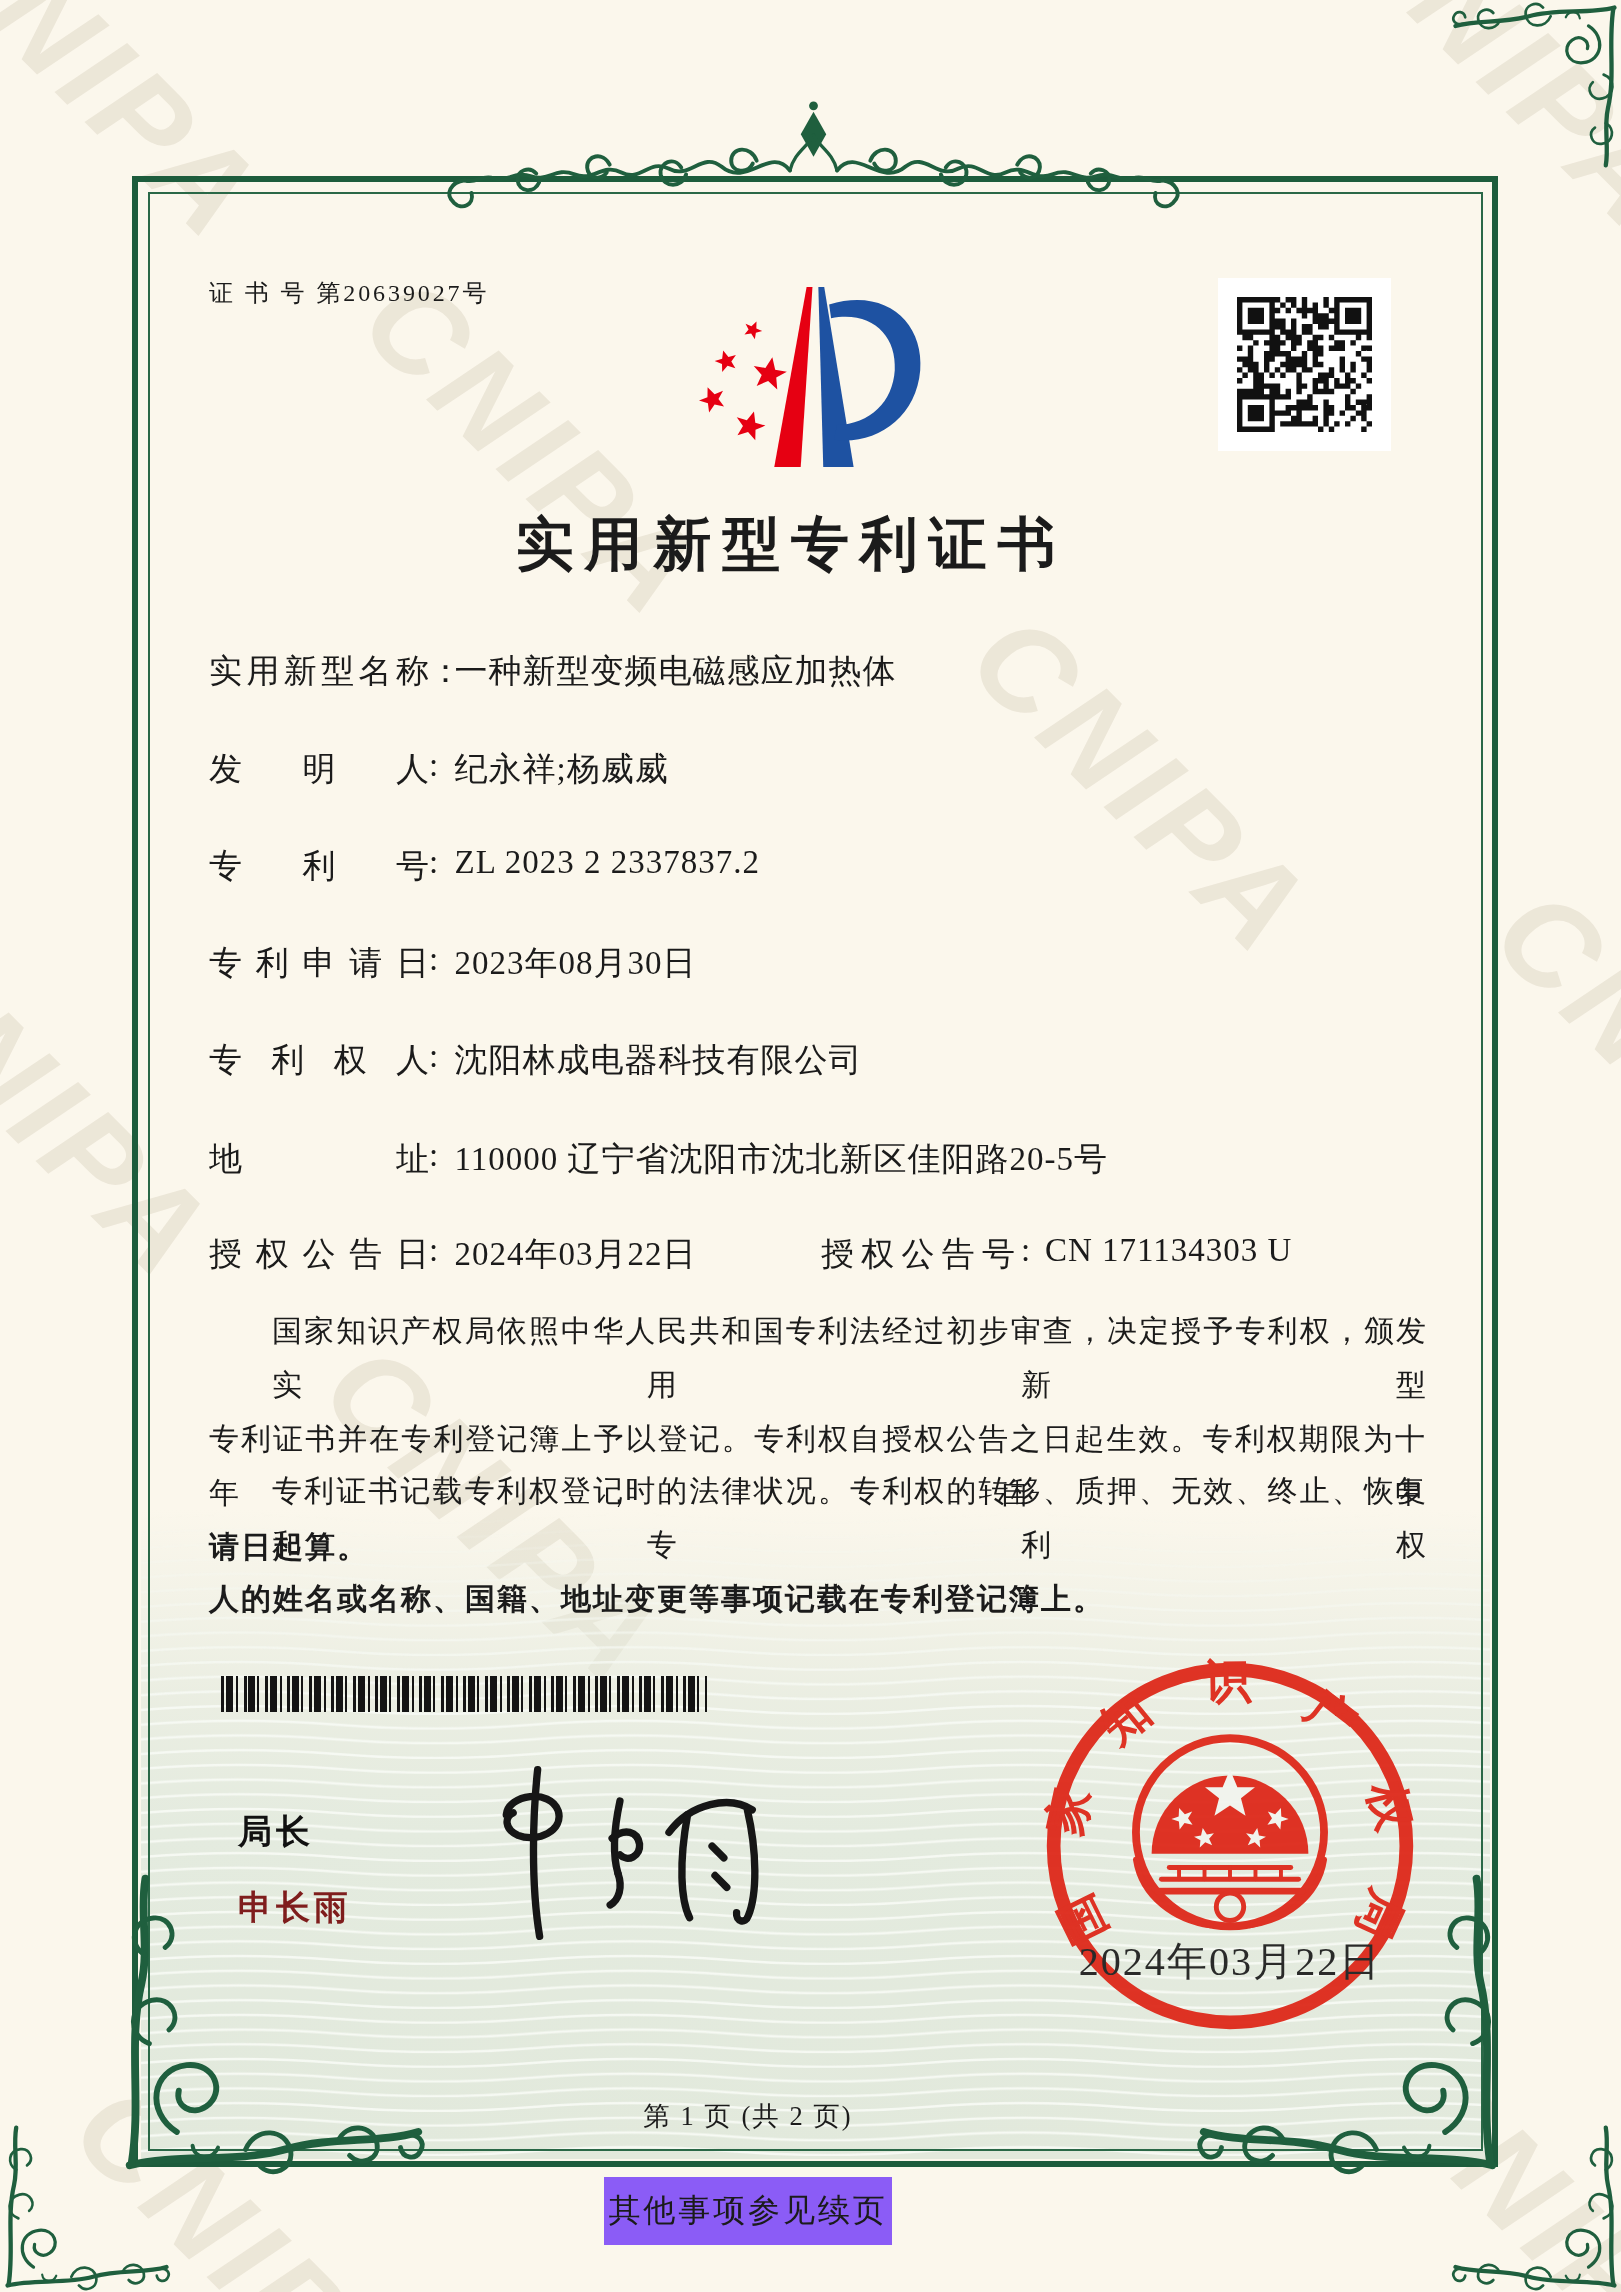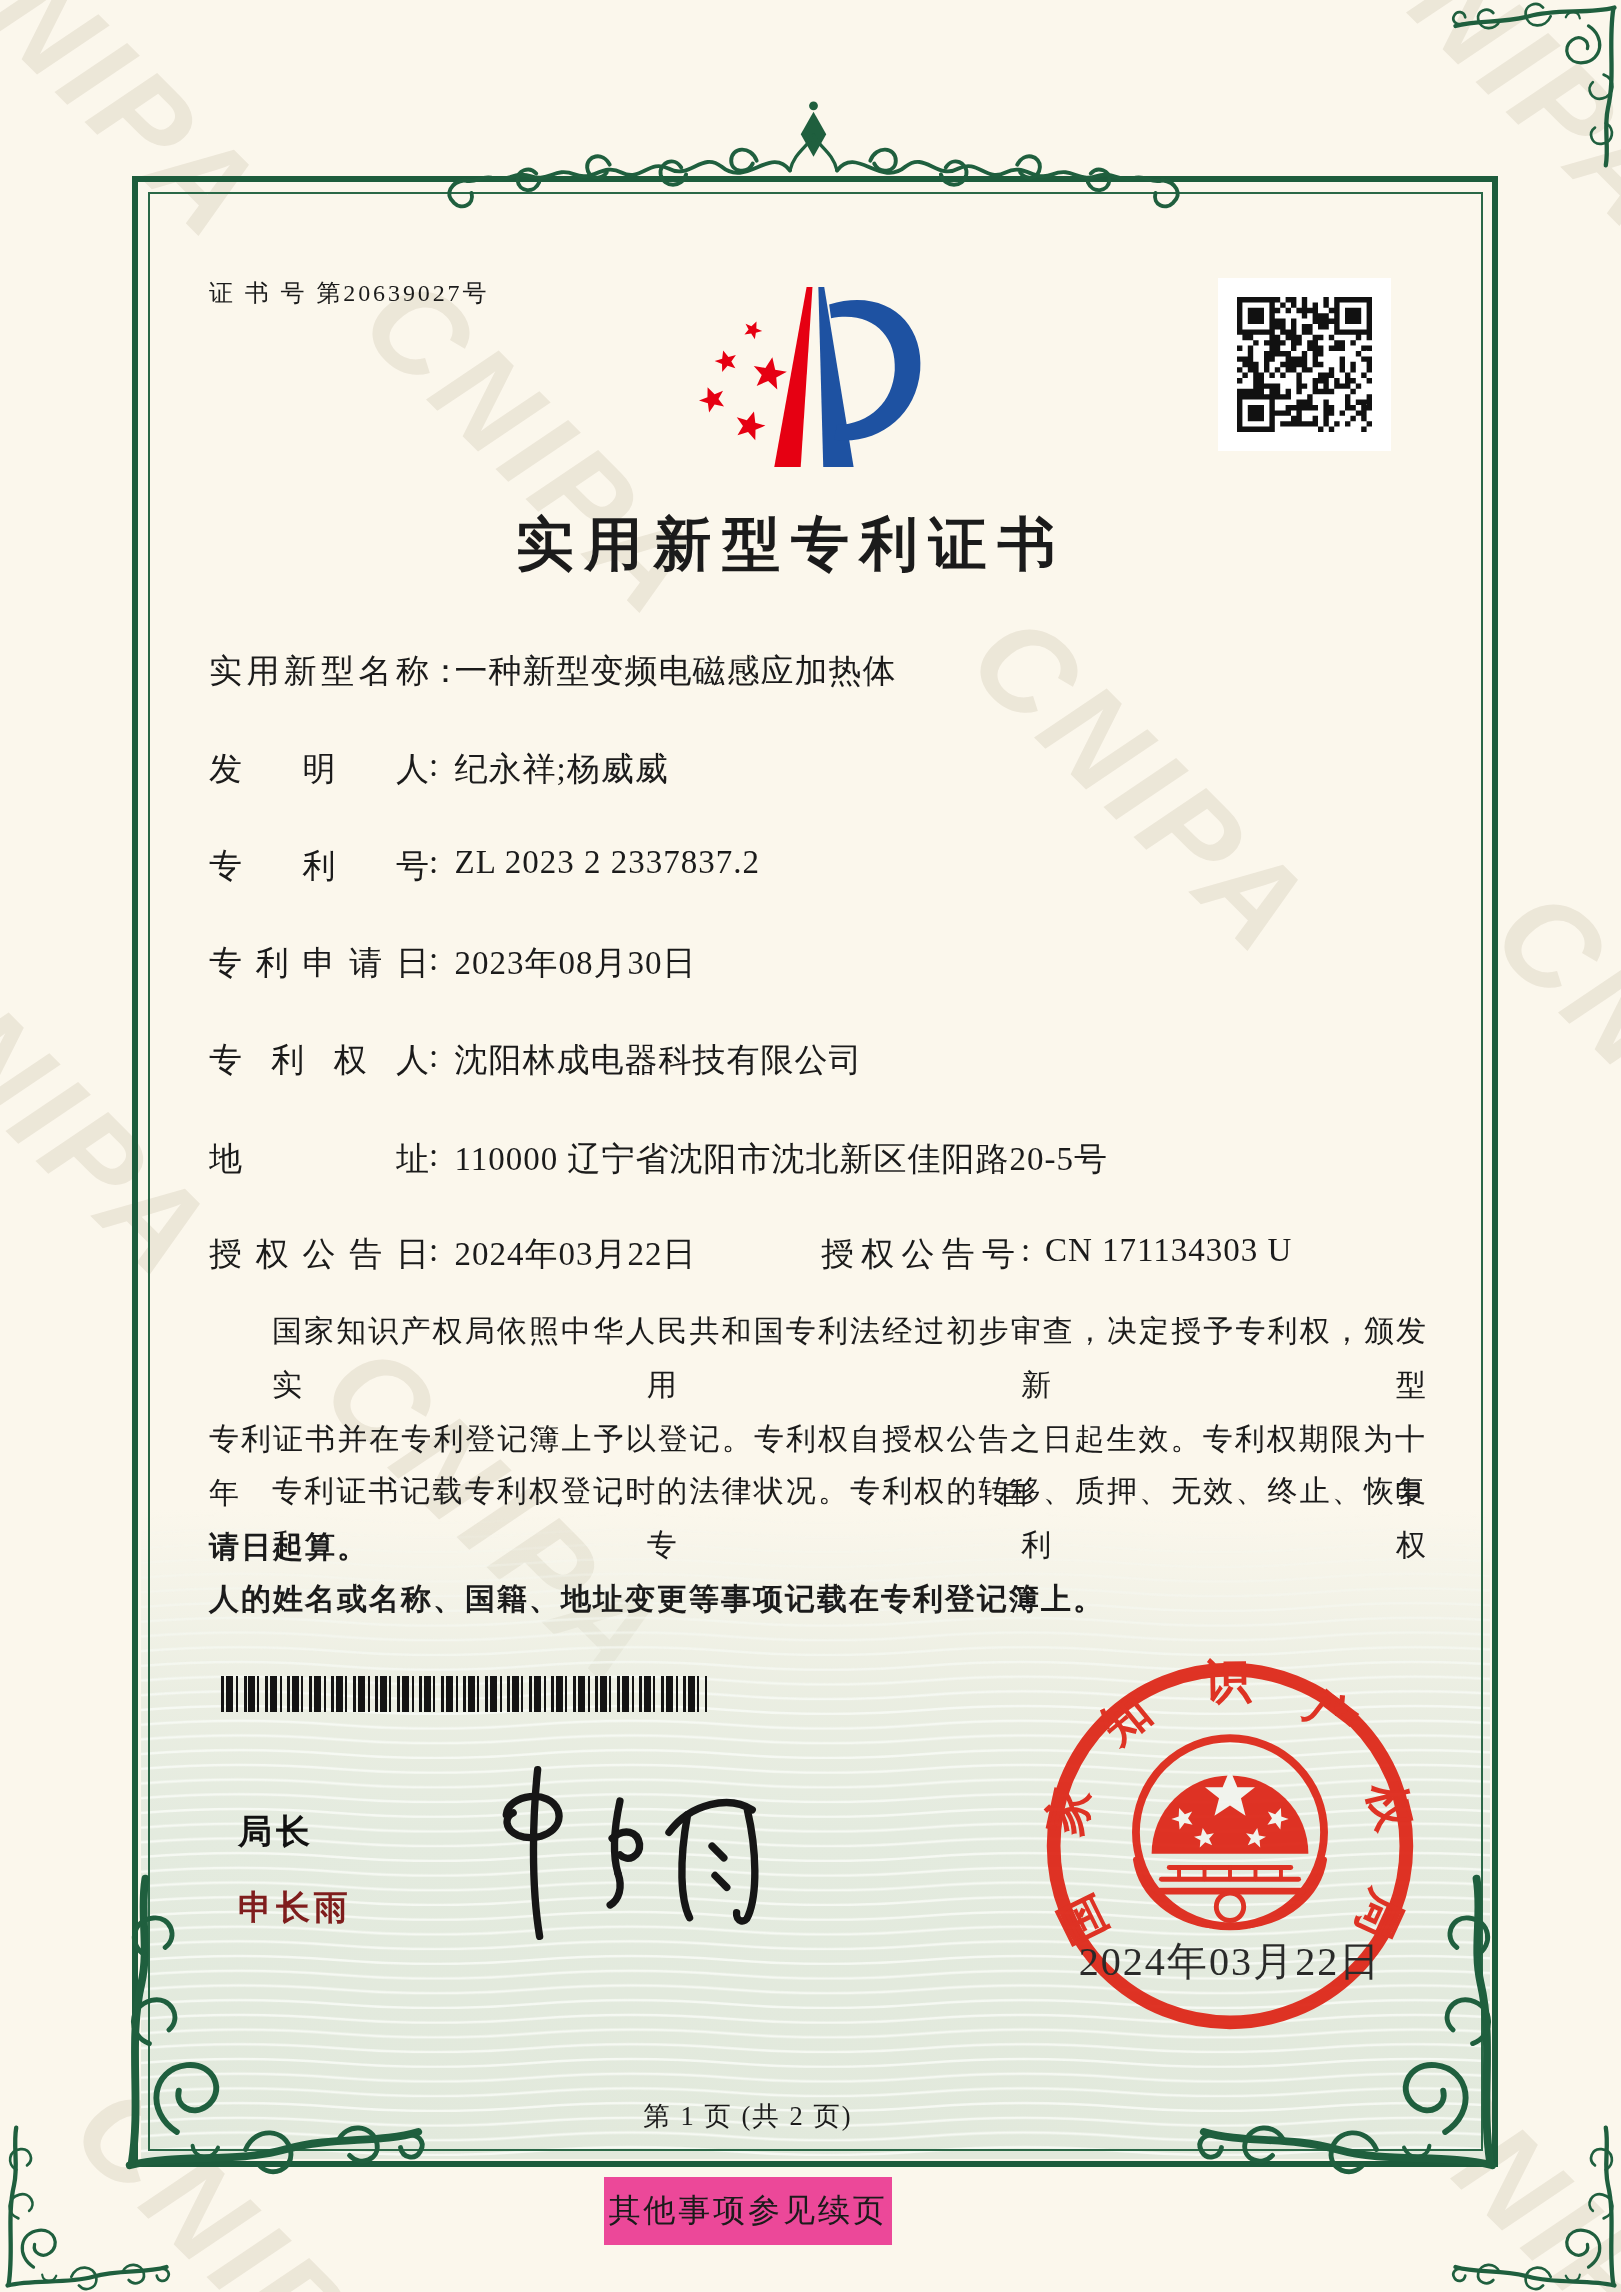--- a/index.html
+++ b/index.html
@@ -54,21 +54,21 @@
         #141414 4.9px 11.8px,rgba(0,0,0,0) 11.8px 14.7px,#141414 14.7px 16.7px,rgba(0,0,0,0) 16.7px 22.5px,
         #141414 22.5px 25.5px,rgba(0,0,0,0) 25.5px 27.4px,#141414 27.4px 34px,rgba(0,0,0,0) 34px 36px,
         #141414 36px 38px,rgba(0,0,0,0) 38px 44px);}
   .director-title{position:absolute;left:238px;top:1809px;font-family:"Liberation Sans","DejaVu Sans",sans-serif;
      font-weight:700;font-size:34px;letter-spacing:3.9px;color:#111;}
   .director-name{position:absolute;left:238px;top:1885px;font-family:"Liberation Sans","DejaVu Sans",sans-serif;
      font-weight:700;font-size:34px;letter-spacing:3.9px;color:#7f1d1d;}
   .signature{position:absolute;left:412px;top:1754px;}
   .seal{position:absolute;left:1036px;top:1652px;}
   .footer{position:absolute;left:0;top:2098px;width:1496px;text-align:center;font-size:26.5px;letter-spacing:2px;}
-  .contbox{position:absolute;left:604px;top:2177px;width:288px;height:68px;background:#ec4899;
+  .contbox{position:absolute;left:604px;top:2177px;width:288px;height:68px;background:#8b5cf6;
      display:flex;align-items:center;justify-content:center;font-size:32px;letter-spacing:2.9px;}
 
   .orn{position:absolute;pointer-events:none;}
 </style>
 </head>
 <body>
 
 <div class="page">
 
   <svg width="0" height="0" style="position:absolute">

